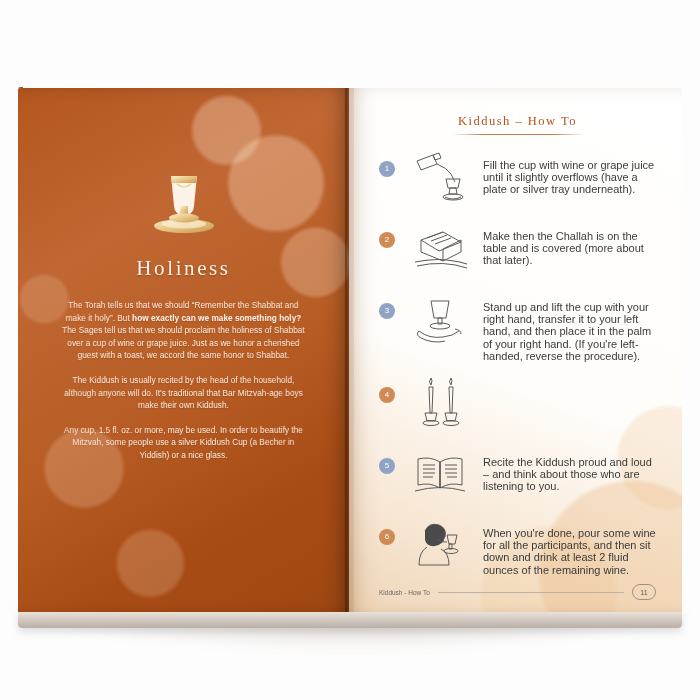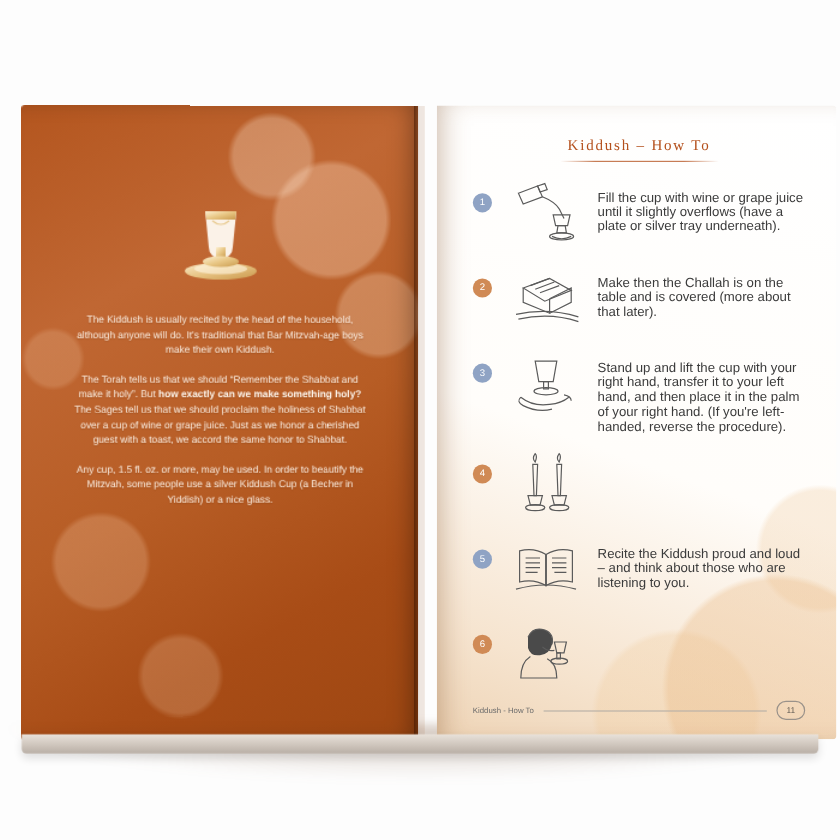--- a/index.html
+++ b/index.html
@@ -37,21 +37,21 @@
       radial-gradient(circle at 40% 90%, rgba(255,225,195,0.20) 0 6%, rgba(255,255,255,0) 7%),
       radial-gradient(circle at 8% 40%, rgba(255,225,195,0.18) 0 5%, rgba(255,255,255,0) 6%),
       linear-gradient(150deg,#b4561f 0%, #c06733 28%, #b75d25 55%, #a84c16 78%, #9e4712 100%);
     border-top-left-radius:3px;
     border-bottom-left-radius:3px;
     box-shadow: inset -12px 0 22px -10px rgba(0,0,0,0.45);
     transform: perspective(900px) rotateY(0.6deg);
   }
   
   .page-right{
-    left:346px; width:333px;
+    left:331px; width:333px;
     background:
       radial-gradient(circle at 85% 92%, rgba(235,190,140,0.40) 0 16%, rgba(255,255,255,0) 17%),
       radial-gradient(circle at 60% 96%, rgba(240,205,160,0.32) 0 12%, rgba(255,255,255,0) 13%),
       radial-gradient(circle at 96% 70%, rgba(238,200,155,0.30) 0 10%, rgba(255,255,255,0) 11%),
       linear-gradient(200deg,#ffffff 0%, #fffdfa 55%, #f6e4cf 85%, #eed4b6 100%);
     border-top-right-radius:3px;
     border-bottom-right-radius:3px;
     box-shadow: inset 14px 0 24px -12px rgba(120,70,30,0.40);
   }
   .spine{
@@ -190,24 +190,25 @@
             <ellipse cx="43" cy="70" rx="30" ry="7" fill="url(#gold)" opacity="0.95"></ellipse>
             <ellipse cx="43" cy="68" rx="22" ry="4.5" fill="#fff6e2" opacity="0.6"></ellipse>
             <path d="M30 20 h26 l-3 30 a10 10 0 0 1 -20 0 z" fill="#fdf7ee" opacity="0.97"></path>
             <path d="M30 20 h26 l-1 7 h-24 z" fill="url(#gold)"></path>
             <rect x="39" y="50" width="8" height="9" fill="url(#gold)"></rect>
             <ellipse cx="43" cy="62" rx="15" ry="4.5" fill="url(#gold)"></ellipse>
             <path d="M36 28 q7 6 14 0" stroke="#e3c07a" stroke-width="1.1" fill="none" opacity="0.8"></path>
           </svg>
         </span>
 
+        <div class="holiness-title">Holiness</div>
 
         <div class="lp-body">
+          <p class="lp-p">The Torah tells us that we should “Remember the Shabbat and make it holy”. But <b>how exactly can we make something holy?</b> The Sages tell us that we should proclaim the holiness of Shabbat over a cup of wine or grape juice. Just as we honor a cherished guest with a toast, we accord the same honor to Shabbat.</p>
           <p class="lp-p">The Kiddush is usually recited by the head of the household, although anyone will do. It's traditional that Bar Mitzvah-age boys make their own Kiddush.</p>
-          <p class="lp-p">The Torah tells us that we should “Remember the Shabbat and make it holy”. But <b>how exactly can we make something holy?</b> The Sages tell us that we should proclaim the holiness of Shabbat over a cup of wine or grape juice. Just as we honor a cherished guest with a toast, we accord the same honor to Shabbat.</p>
           <p class="lp-p">Any cup, 1.5 fl. oz. or more, may be used. In order to beautify the Mitzvah, some people use a silver Kiddush Cup (a Becher in Yiddish) or a nice glass.</p>
         </div>
       </div>
     </div>
 
     <div class="page page-right">
       <div class="rp-inner">
         <div class="rp-title">Kiddush – How To</div>
         <div class="title-rule"></div>
 
@@ -299,20 +300,21 @@
               <svg width="70" height="54" viewBox="0 0 70 54" stroke="#5b5b5b" fill="none" stroke-width="1">
                 <path d="M20 12 q4 -9 14 -6 q8 3 6 12 q-2 8 -10 9 q-8 1 -10 -6 z" fill="#4a4a4a" stroke="none"></path>
                 <path d="M20 12 q4 -9 14 -6 q8 3 6 12"></path>
                 <path d="M32 20 q4 4 10 3"></path>
                 <path d="M42 16 h10 l-2 9 h-6 z"></path>
                 <path d="M44 25 h3 v5 h-3 z"></path>
                 <ellipse cx="46" cy="32" rx="7" ry="2.5"></ellipse>
                 <path d="M22 28 q-8 5 -8 18 h30 q0 -12 -8 -16"></path>
               </svg>
             </div>
+            <div class="step-text">When you're done, pour some wine for all the participants, and then sit down and drink at least 2 fluid ounces of the remaining wine.</div>
           </div>
 
         </div>
 
         <div class="footer">
           <span class="footer-label">Kiddush - How To</span>
           <span class="footer-rule"></span>
           <span class="page-num">11</span>
         </div>
       </div>

